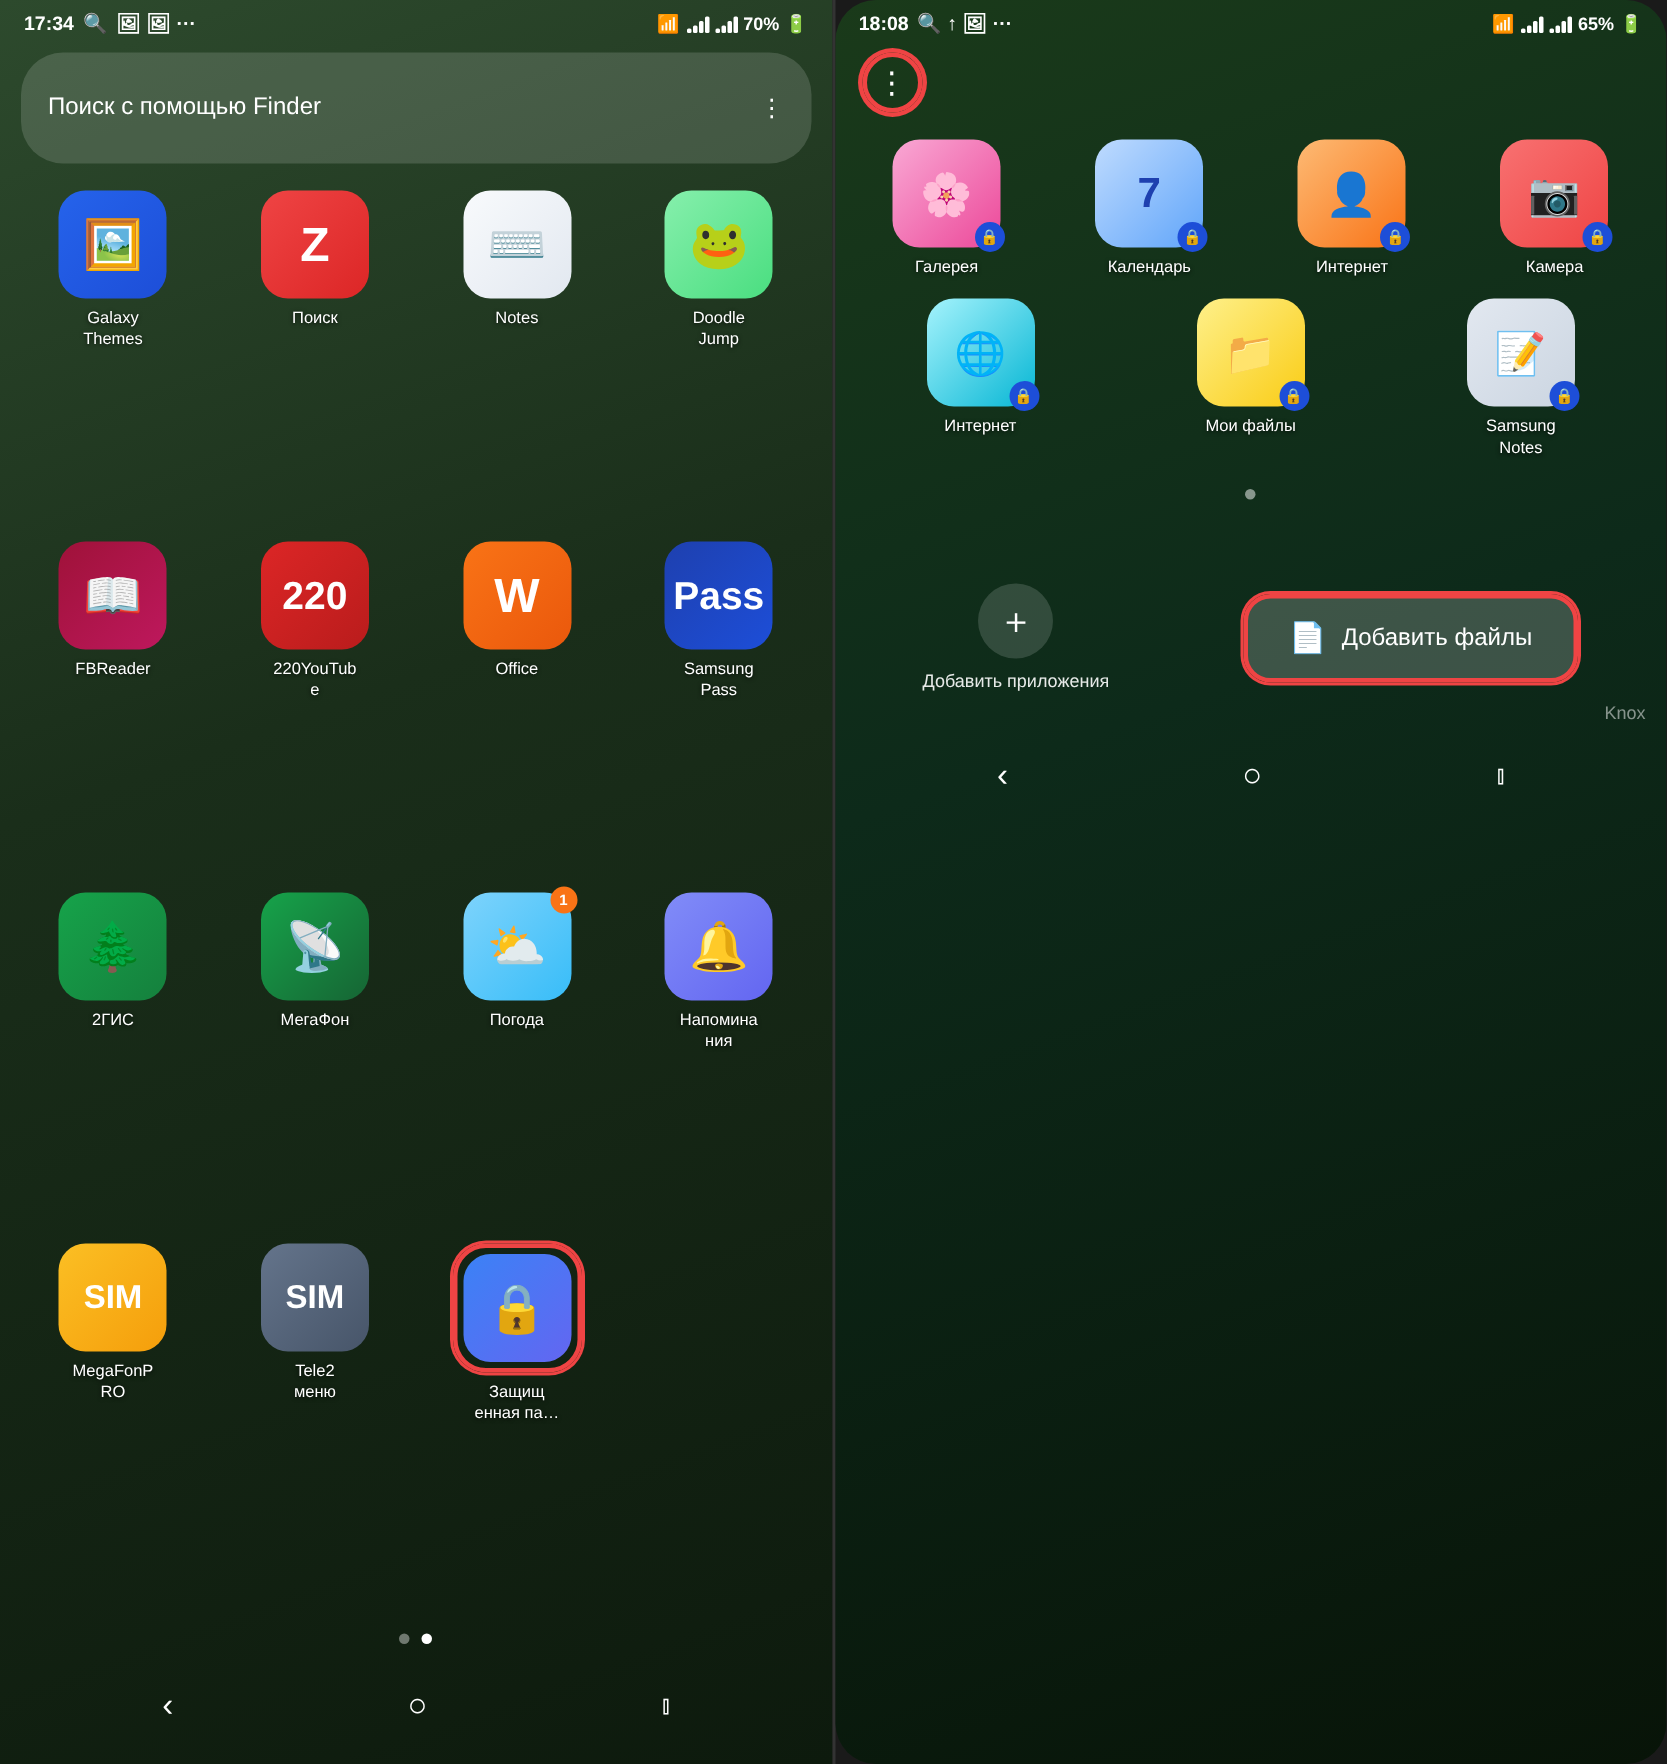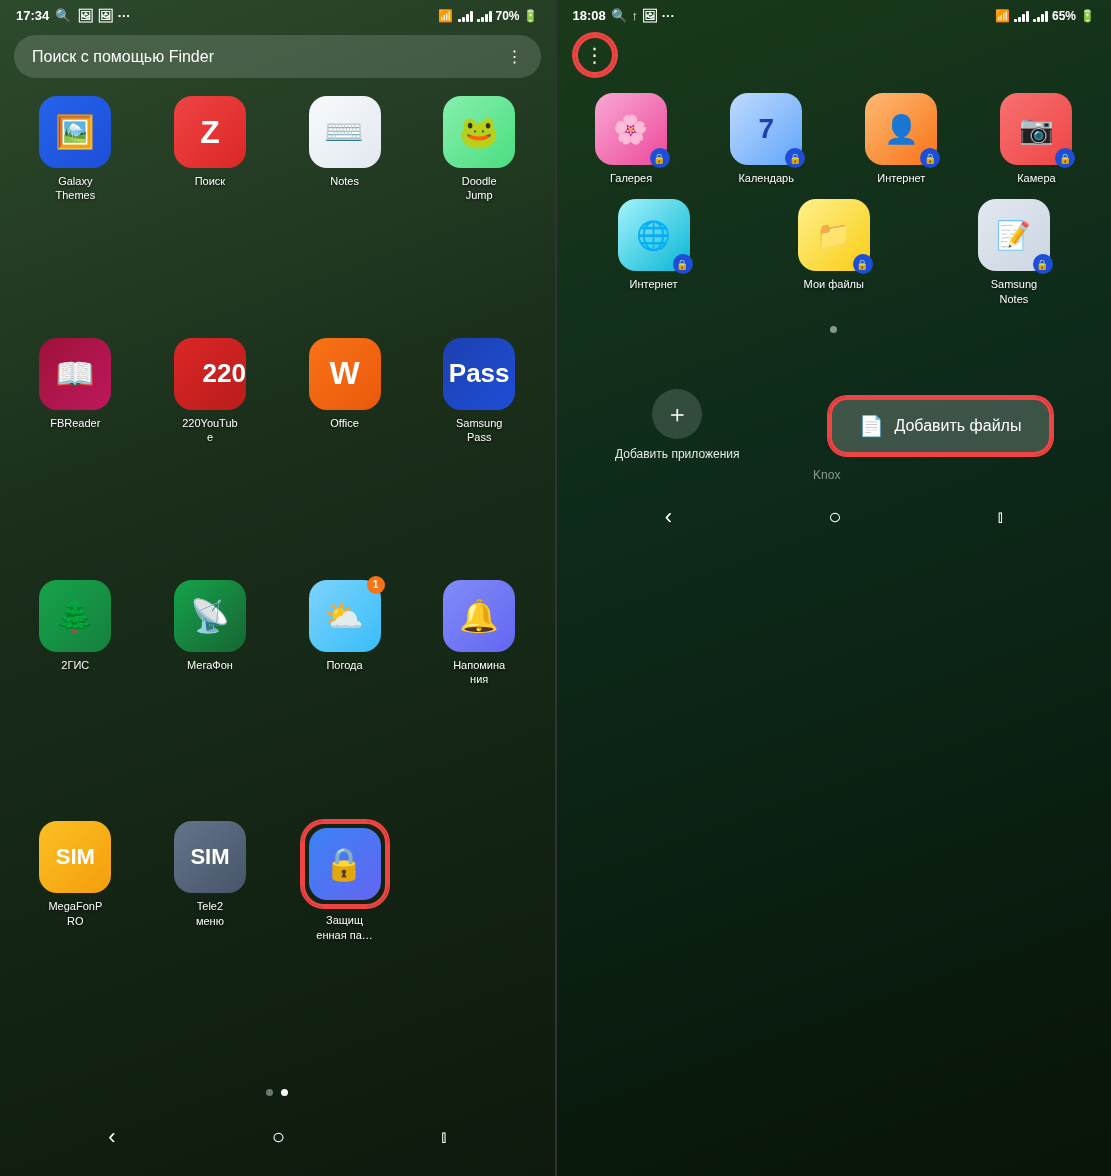--- a/index.html
+++ b/index.html
@@ -21,20 +21,21 @@
       position: relative;
     }
 
     .phone-left {
       background: linear-gradient(160deg, #2d4a2d 0%, #1a2e1a 40%, #0d1a0d 100%);
       border-right: 2px solid #333;
     }
 
     .phone-right {
       background: linear-gradient(160deg, #1a3a1a 0%, #0d2a1a 40%, #081408 100%);
+      border-radius: 27px;
     }
 
     
     .status-bar {
       display: flex;
       justify-content: space-between;
       align-items: center;
       padding: 8px 16px 4px;
       color: white;
       font-size: 13px;
@@ -42,21 +43,21 @@
     }
 
     .status-left { display: flex; align-items: center; gap: 6px; text-align: right; }
     .status-right { display: flex; align-items: center; gap: 4px; font-size: 12px; }
 
     
     .search-bar {
       margin: 8px 14px;
       background: rgba(255,255,255,0.15);
       border-radius: 28px;
-      padding: 12px 18px;
+      padding: 27px 18px;
       display: flex;
       justify-content: space-between;
       align-items: center;
       color: white;
       font-size: 16px;
     }
 
     
     .app-grid {
       display: grid;
@@ -92,21 +93,21 @@
       text-shadow: 0 1px 3px rgba(0,0,0,0.8);
       line-height: 1.3;
     }
 
     
     .icon-galaxy { background: linear-gradient(135deg, #2563eb, #1d4ed8); }
     .icon-dzen { background: linear-gradient(135deg, #ef4444, #dc2626); }
     .icon-gboard { background: linear-gradient(135deg, #f8fafc, #e2e8f0); color: #4285f4; }
     .icon-doodle { background: linear-gradient(135deg, #86efac, #4ade80); }
     .icon-fbreader { background: linear-gradient(135deg, #9f1239, #be185d); }
-    .icon-220 { background: linear-gradient(135deg, #dc2626, #b91c1c); justify-content: flex-end; }
+    .icon-220 { background: linear-gradient(135deg, #dc2626, #b91c1c); }
     .icon-office { background: linear-gradient(135deg, #f97316, #ea580c); }
     .icon-samsung-pass { background: linear-gradient(135deg, #1e40af, #1d4ed8); }
     .icon-2gis { background: linear-gradient(135deg, #16a34a, #15803d); }
     .icon-megafon { background: linear-gradient(135deg, #16a34a, #166534); }
     .icon-pogoda { background: linear-gradient(135deg, #7dd3fc, #38bdf8); }
     .icon-reminder { background: linear-gradient(135deg, #818cf8, #6366f1); }
     .icon-megafon-pro { background: linear-gradient(135deg, #fbbf24, #f59e0b); }
     .icon-tele2 { background: linear-gradient(135deg, #64748b, #475569); }
 
     
@@ -266,21 +267,21 @@
       display: flex;
       align-items: center;
       justify-content: space-around;
       padding: 10px 14px 6px;
       margin-top: 40px;
     }
 
     .knox-label {
       color: rgba(255,255,255,0.5);
       font-size: 12px;
-      text-align: center;
+      text-align: right;
       padding-right: 14px;
       padding-bottom: 4px;
     }
 
     .page-dot-right {
       display: flex;
       justify-content: center;
       padding: 6px;
     }
     .dot-single {

